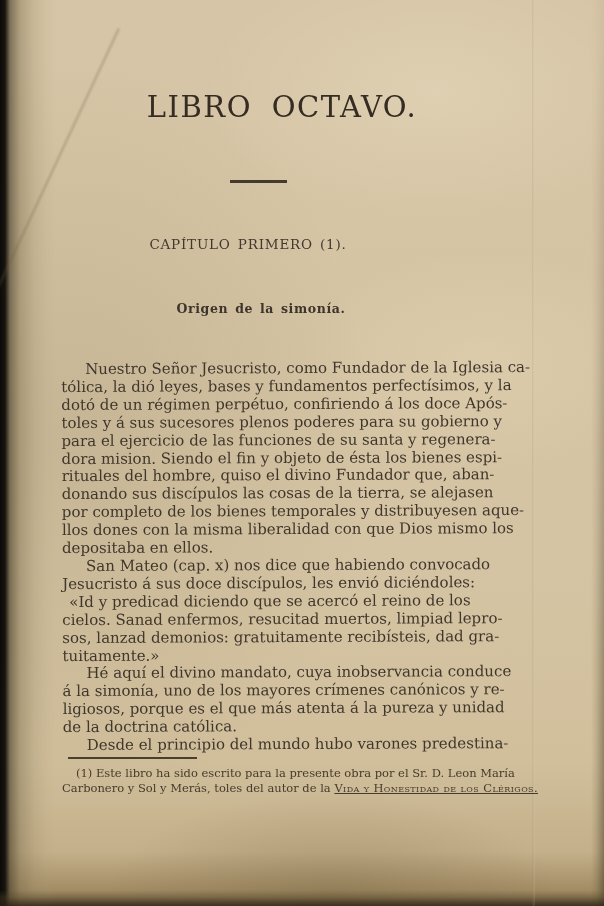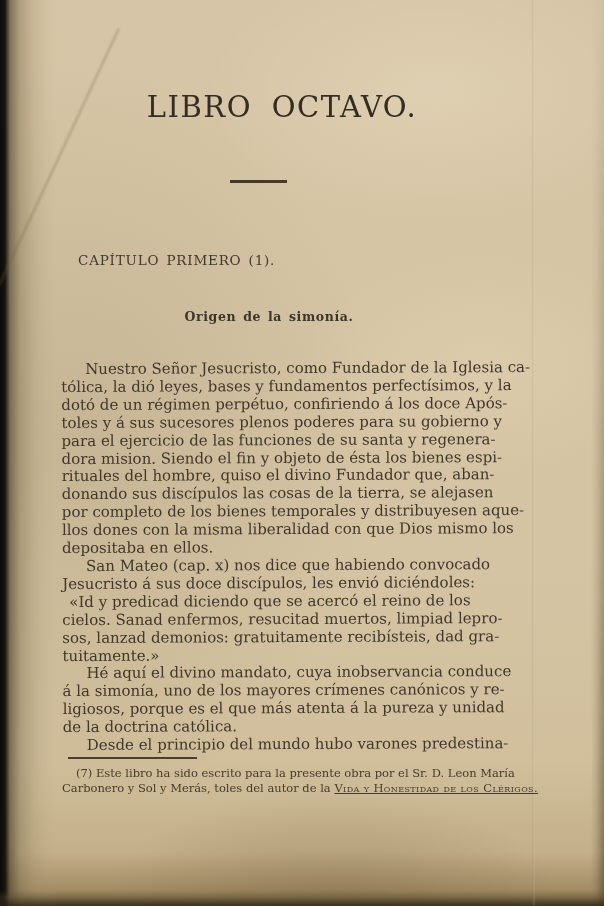--- a/index.html
+++ b/index.html
@@ -55,28 +55,28 @@
     text-align: center;
     font-size: 29px; font-weight: normal;
     letter-spacing: 1.5px; word-spacing: 9px;
     color: #352d23;
   }
   .divider {
     position: absolute; top: 180px; left: 230px; width: 57px; height: 2.5px;
     background: #453a2c;
   }
   .chapter-heading {
-    position: absolute; top: 236px; left: 62px; width: 372px; margin: 16px;
-    text-align: left;
+    position: absolute; top: 236px; left: 62px; width: 372px; margin: 0;
+    text-align: center;
     font-size: 13.5px; font-weight: normal;
     letter-spacing: 0.8px; word-spacing: 2px;
     color: #413830;
   }
   .section-heading {
-    position: absolute; top: 297px; left: 62px; width: 390px; margin: 12px;
+    position: absolute; top: 297px; left: 62px; width: 390px; margin: 4px;
     text-align: center;
     font-size: 12.5px; font-weight: bold;
     letter-spacing: 0.6px; word-spacing: 2px;
     color: #3d342b;
   }
   .body-text {
     position: absolute; top: 360px; left: 62px; width: 476px;
     font-size: 15px; line-height: 17.9px;
     color: #3f362c;
     transform: rotate(-0.25deg);
@@ -139,17 +139,17 @@
     <p>Hé aquí el divino mandato, cuya inobservancia conduce
 á la simonía, uno de los mayores crímenes canónicos y re-
 ligiosos, porque es el que más atenta á la pureza y unidad
 de la doctrina católica.</p>
     <p>Desde el principio del mundo hubo varones predestina-</p>
   </div>
 
   <div class="fn-rule"></div>
 
   <div class="footnote">
-    <div class="fn-line1">(7)  Este libro ha sido escrito para la presente obra por el Sr. D. Leon María</div>
+    <div class="fn-line1">(1)  Este libro ha sido escrito para la presente obra por el Sr. D. Leon María</div>
     <div class="fn-line2"><span>Carbonero y Sol y Merás, toles del autor de la </span><span class="sc">Vida y Honestidad de los Clérigos.</span></div>
   </div>
 
 </div>
 
 </body></html>

